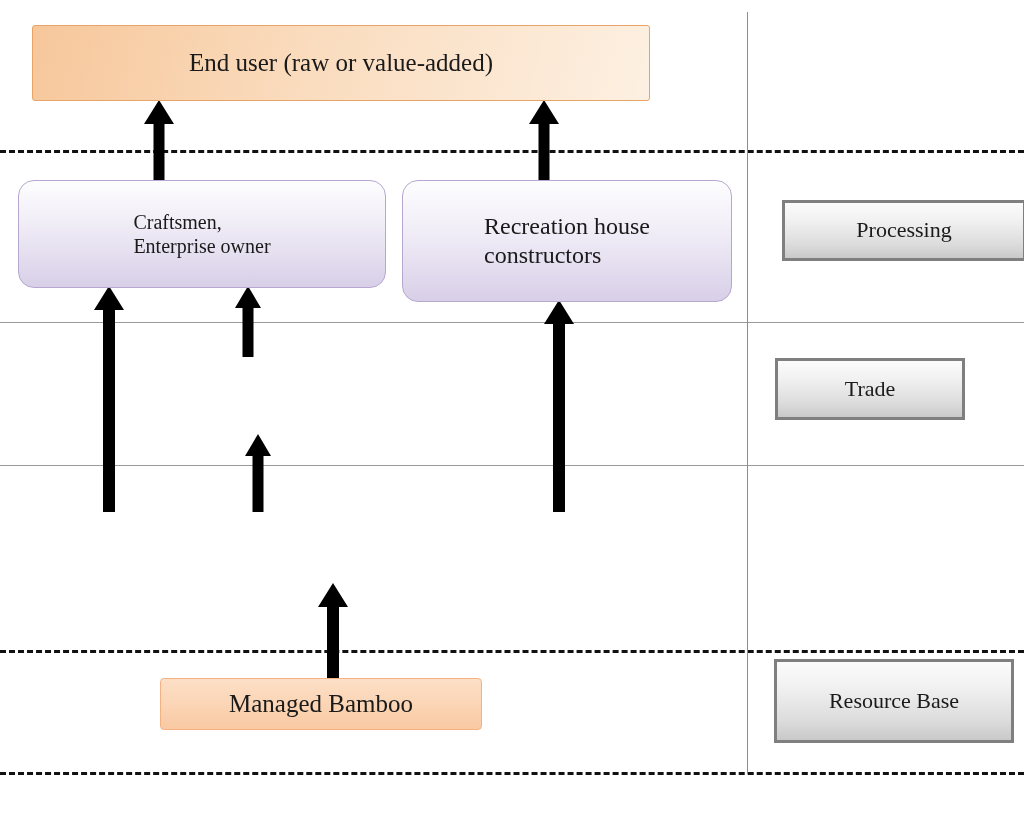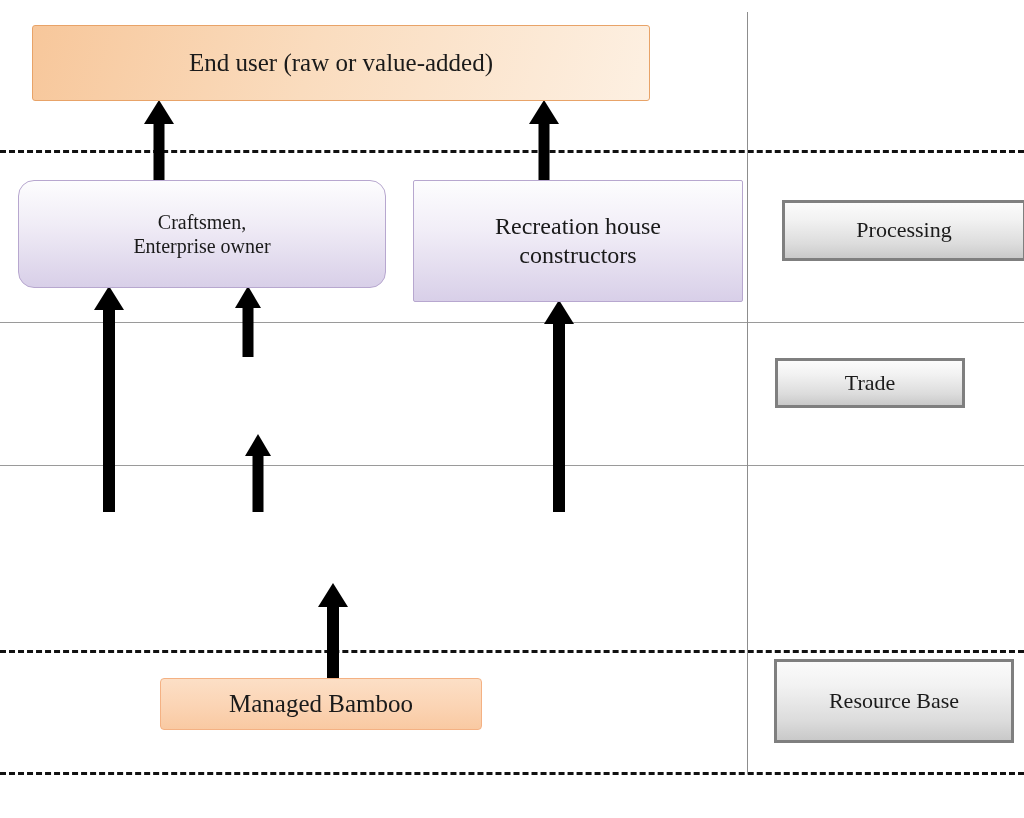--- a/index.html
+++ b/index.html
@@ -16,21 +16,20 @@
     overflow: hidden;
   }
 
   
   .node {
     position: absolute;
     box-sizing: border-box;
     display: flex;
     align-items: center;
     justify-content: center;
-    text-align: center;
     color: #1a1a1a;
     line-height: 1.22;
     z-index: 3;
   }
   .node-label { pointer-events: none; white-space: pre-line; }
 
   
   .n-enduser {
     left: 32px; top: 25px; width: 618px; height: 76px;
     border: 1.5px solid #e8a368;
@@ -45,24 +44,23 @@
     border: 1.5px solid #b7a7cf;
     border-radius: 16px;
     background: linear-gradient(180deg, #fdfdfe 0%, #f0ecf6 42%, #d8cfe8 100%);
     font-size: 20px;
   }
 
   
   .n-recreation {
     left: 402px; top: 180px; width: 330px; height: 122px;
     border: 1.5px solid #b7a7cf;
-    border-radius: 2px;
+    border-radius: 16px;
     background: linear-gradient(180deg, #fdfdfe 0%, #f1edf7 42%, #d8cfe8 100%);
     font-size: 24px;
-    margin-left: 11px;
   }
 
   
   .n-traders {
     left: 138px; top: 355px; width: 228px; height: 80px;
     border: 1.5px solid #b4cf8e;
     border-radius: 14px;
     background: linear-gradient(180deg, #fcfdfa 0%, #f2f6e9 40%, #dfecc8 100%);
     font-size: 24px;
   }
@@ -95,21 +93,21 @@
     text-align: center;
     border: 3px solid #7f7f7f;
     background: linear-gradient(180deg, #fbfbfb 0%, #f2f2f2 30%, #dcdcdc 75%, #c9c9c9 100%);
     color: #1a1a1a;
     font-size: 22px;
     line-height: 1.2;
     z-index: 3;
   }
   .st-consumption { left: 768px; top: 36px;  width: 222px; height: 62px; }
   .st-processing  { left: 766px; top: 200px; width: 244px; height: 61px; margin-left: 16px; }
-  .st-trade       { left: 775px; top: 358px; width: 190px; height: 50px; }
+  .st-trade       { left: 775px; top: 358px; width: 190px; height: 62px; }
   .st-production  { left: 774px; top: 505px; width: 220px; height: 96px; }
   .st-resource    { left: 774px; top: 659px; width: 240px; height: 84px; text-align: center; }
 
   
   .hline {
     position: absolute;
     left: 0;
     width: 1024px;
     height: 0;
     z-index: 1;

